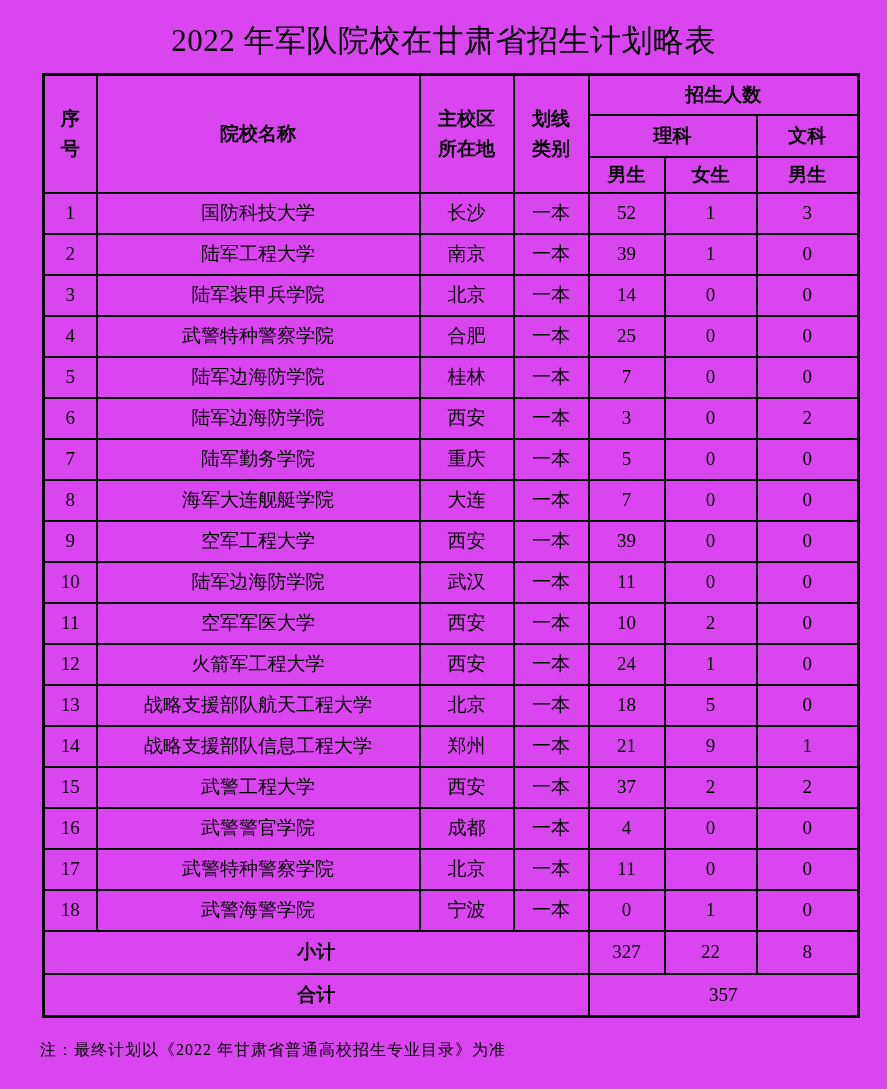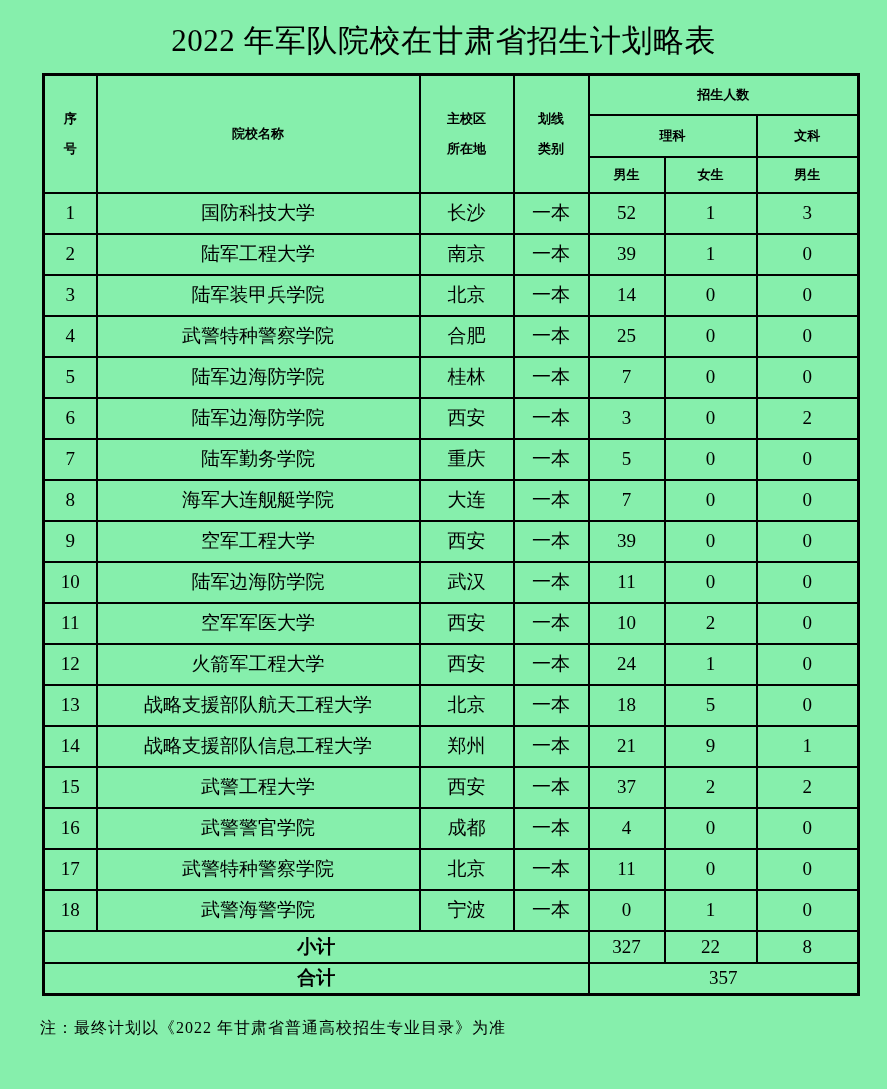--- a/index.html
+++ b/index.html
@@ -8,21 +8,21 @@
     width: 887px;
     height: 1089px;
     background: #ffffff;
     color: #000000;
     font-family: "Liberation Serif", serif;
   }
   .page {
     position: relative;
     width: 887px;
     height: 1089px;
-    background: #86efac;
+    background: #d946ef;
     overflow: hidden;
   }
   .title {
     margin: 24px 0 15px 0;
     text-align: center;
     font-family: "Liberation Serif", serif;
     font-weight: normal;
     font-size: 31px;
     line-height: 34px;
     color: #000000;
@@ -39,33 +39,33 @@
   table.enroll td {
     border: 2px solid #000000;
     text-align: center;
     vertical-align: middle;
     padding: 0 2px;
     overflow: hidden;
   }
   table.enroll thead th {
     font-family: "Liberation Sans", sans-serif;
     font-weight: bold;
-    font-size: 13px;
+    font-size: 19px;
     line-height: 30px;
     white-space: pre-line;
   }
   table.enroll thead tr.h-row1 { height: 40px; }
   table.enroll thead tr.h-row2 { height: 42px; }
   table.enroll thead tr.h-row3 { height: 36px; }
   table.enroll tbody td {
     font-family: "Liberation Serif", serif;
     font-size: 19px;
   }
   table.enroll tbody tr.data-row { height: 41px; }
-  table.enroll tbody tr.summary-row { height: 32px; }
+  table.enroll tbody tr.summary-row { height: 43px; }
   td.sum-label {
     font-family: "Liberation Sans", sans-serif !important;
     font-weight: bold;
     font-size: 19px !important;
   }
   .note {
     margin: 22px 0 0 40px;
     font-family: "Liberation Serif", serif;
     font-size: 16px;
     color: #000000;

